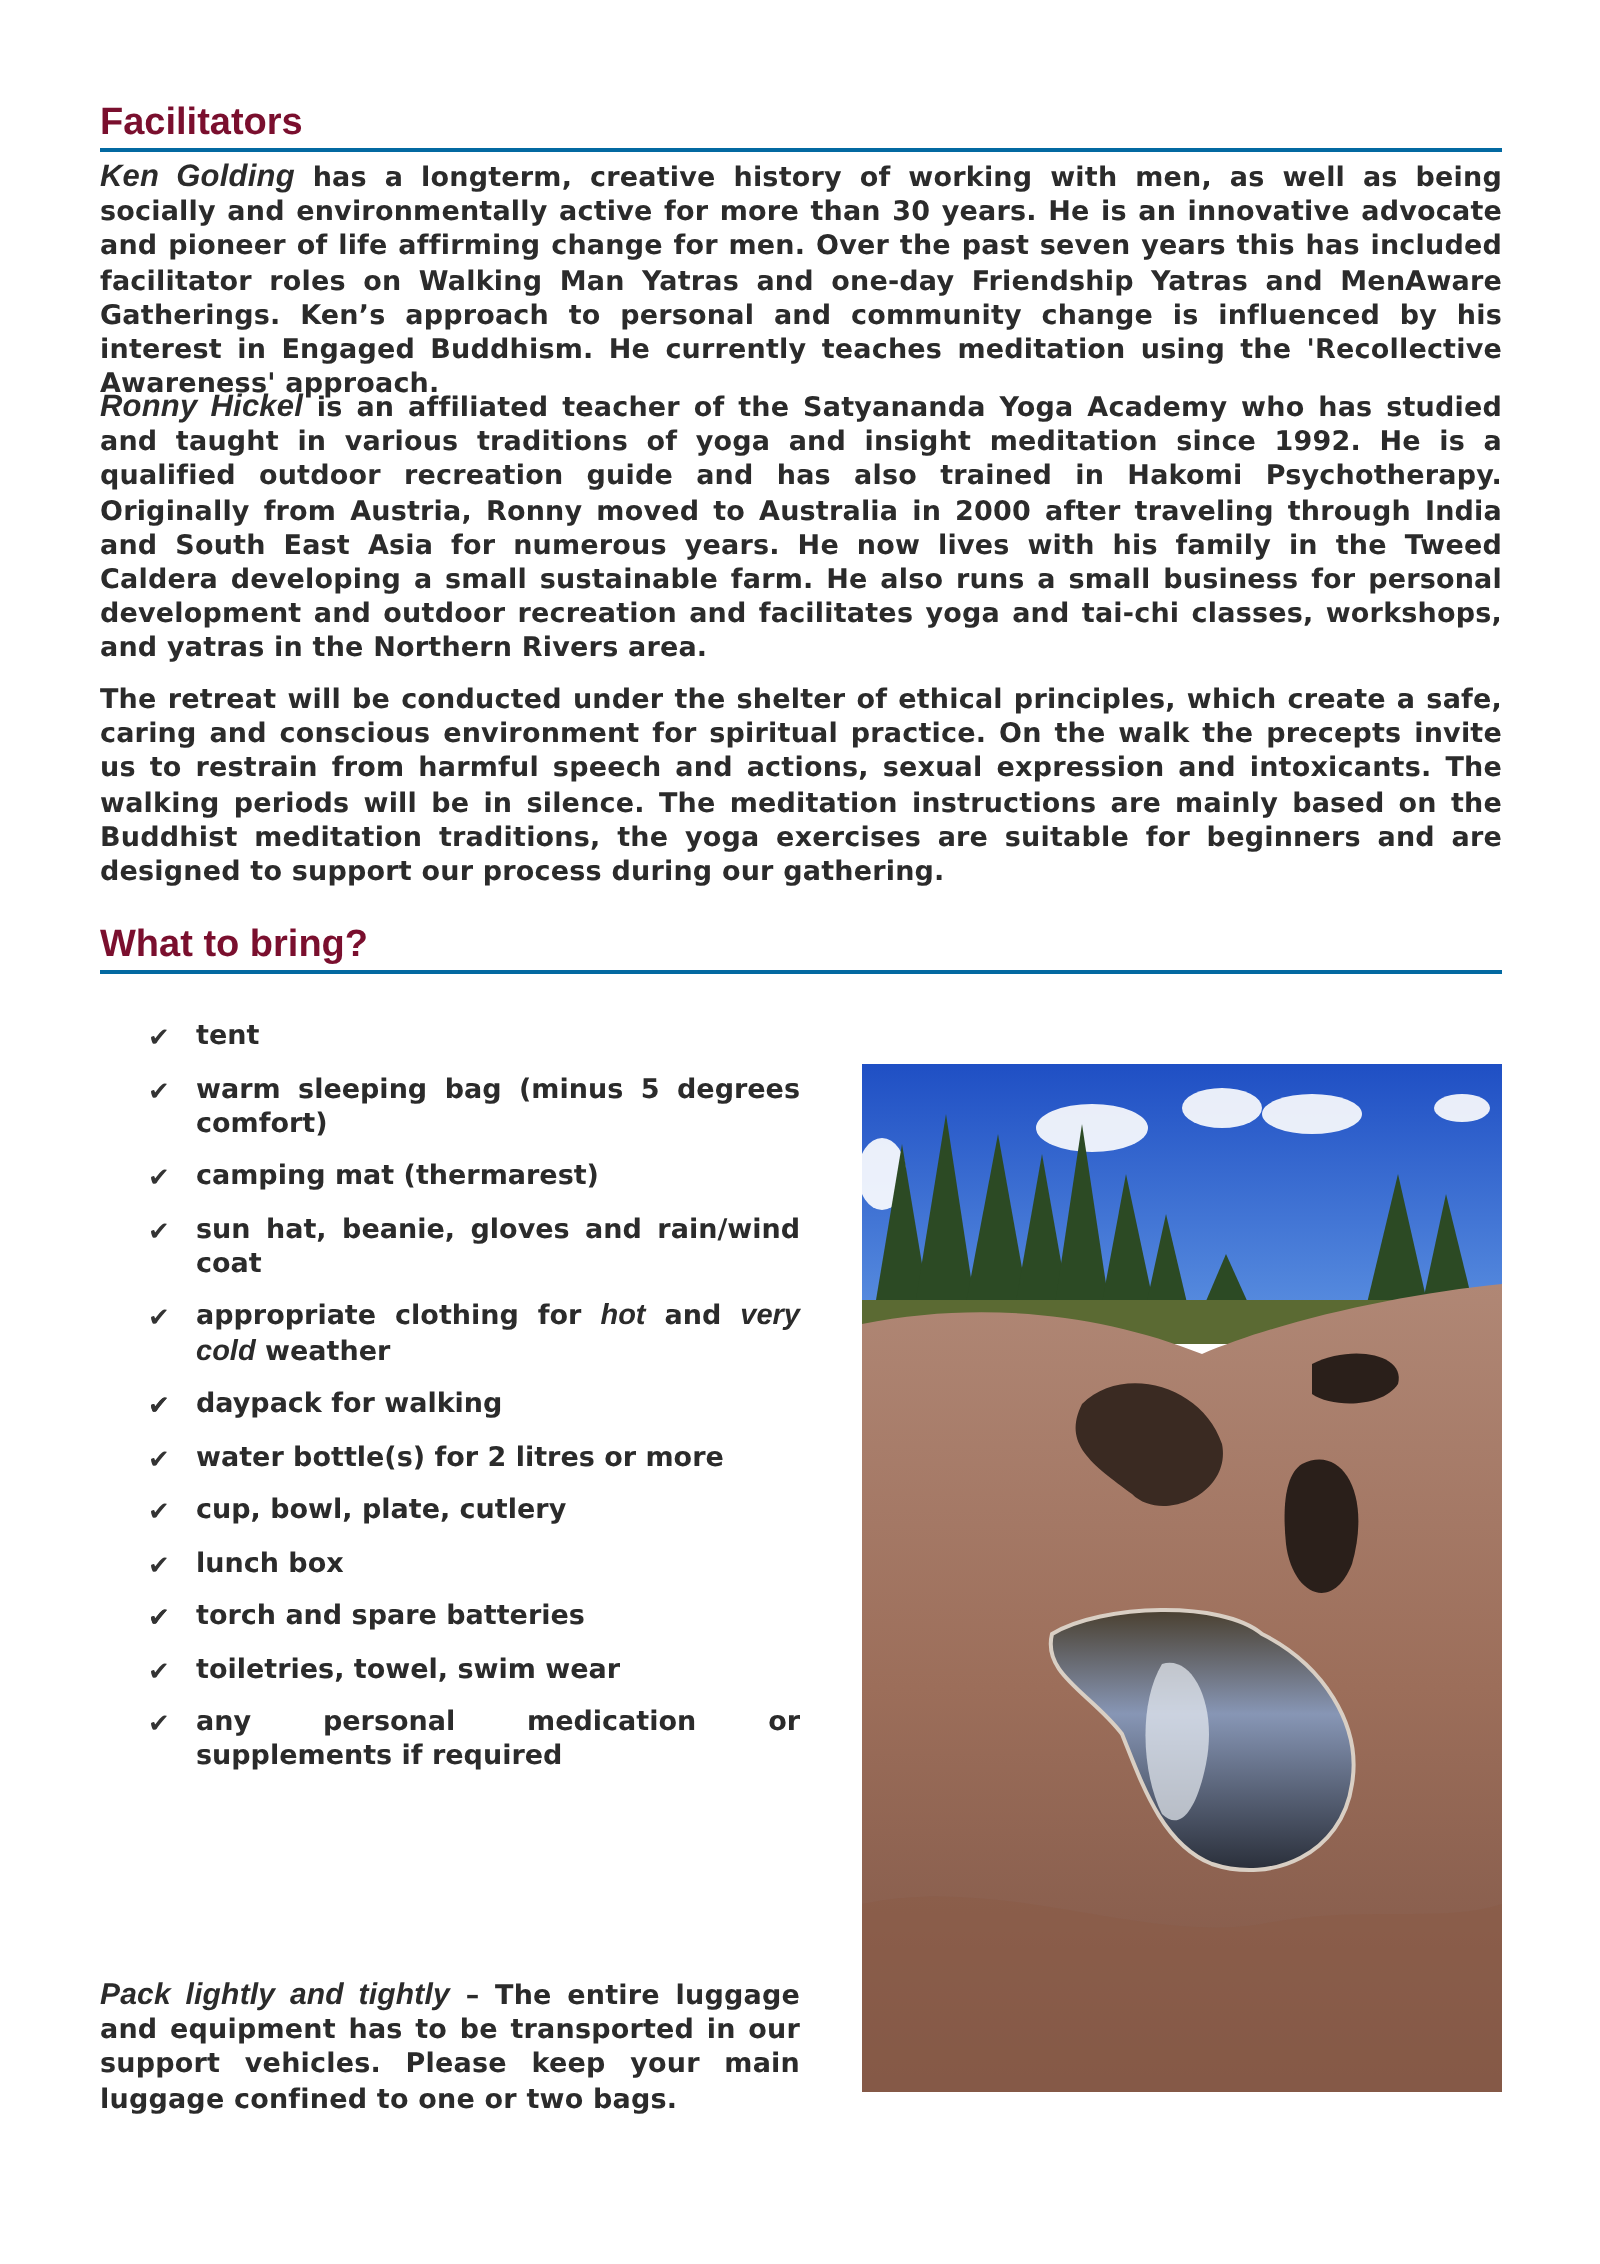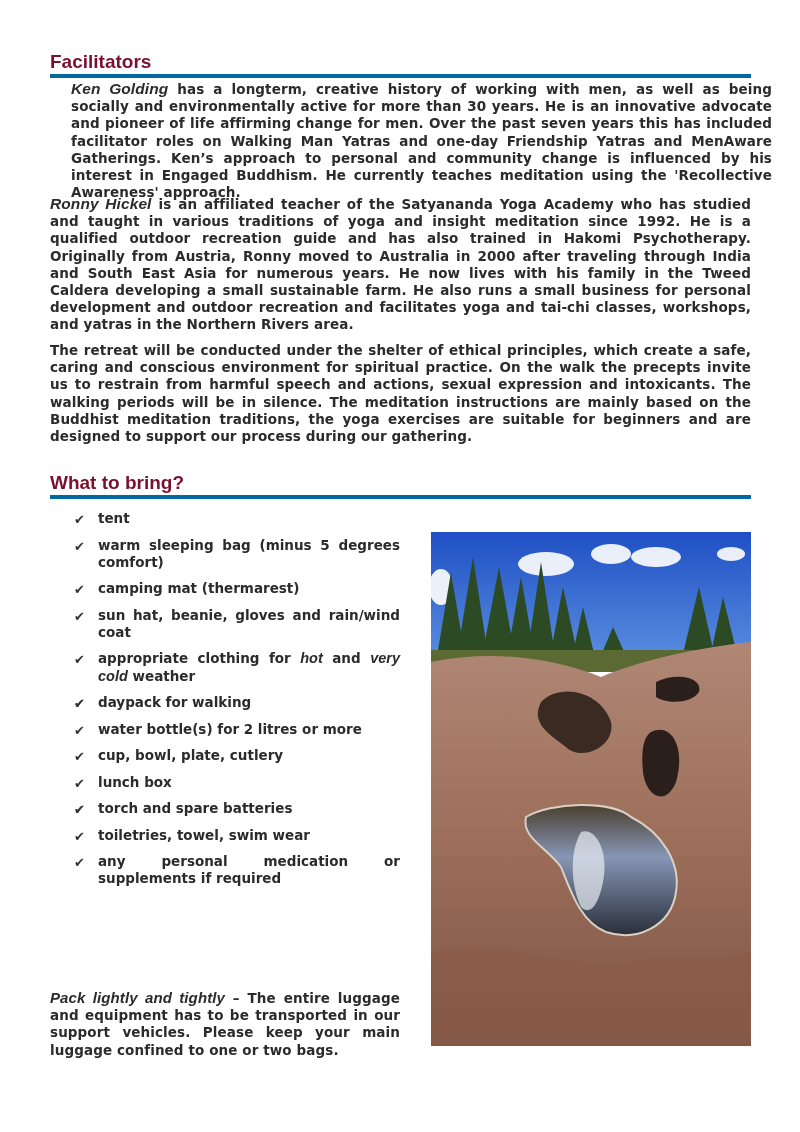--- a/index.html
+++ b/index.html
@@ -1,49 +1,49 @@
 <!DOCTYPE html>
 <html><head>
 <meta charset="utf-8">
 <style>
   html, body { margin: 0; padding: 0; background: #ffffff; }
   body { width: 800px; height: 1132px; position: relative; overflow: hidden;
          font-family: "DejaVu Sans", "Liberation Sans", sans-serif; color: #2b2b2b; }
   .page { position: absolute; left: 50px; top: 0; width: 701px; }
   .section-heading { color: #7a0f2e; font-family: "Liberation Sans", sans-serif;
          font-weight: bold; font-size: 19px; margin: 0; padding: 0 0 1px 0;
-         border-bottom: 4px solid #0369a1; line-height: 22px; }
+         border-bottom: 2px solid #0369a1; line-height: 22px; }
   .para { font-size: 13.5px; font-weight: bold; line-height: 17.2px; text-align: justify;
           margin: 0; letter-spacing: 0.1px; }
   .para .name { font-style: italic; font-size: 15.5px; font-family: "Liberation Sans", sans-serif; }
   .checklist { list-style: none; margin: 0; padding: 0; position: absolute; left: 24px; top: 0; width: 326px; }
   .check-item { position: relative; padding-left: 24px; font-size: 13.5px; font-weight: bold;
                 line-height: 17.2px; text-align: justify; margin-bottom: 9.3px; }
   .check-icon { position: absolute; left: 0; top: 1px; font-size: 13px; color: #333; }
   .em { font-style: italic; font-family: "Liberation Sans", sans-serif; font-size: 14.5px; }
   .photo { position: absolute; left: 381px; top: 532px; width: 320px; height: 514px; overflow: hidden; }
 </style>
 </head>
 <body>
 
 <div class="page">
 
   <h2 class="section-heading" style="position:absolute; top:51px; left:0; width:701px;">Facilitators</h2>
 
-  <p class="para" style="position:absolute; top:80px; left:0; width:701px;margin-left:21px;">
+  <p class="para" style="position:absolute; top:80px; left:0; width:701px;">
     <span class="name">Ken Golding</span><span> has a longterm, creative history of working with men, as well as being socially and environmentally active for more than 30 years. He is an innovative advocate and pioneer of life affirming change for men. Over the past seven years this has included facilitator roles on Walking Man Yatras and one-day Friendship Yatras  and MenAware Gatherings. Ken’s approach to personal and community change is influenced by his interest in Engaged Buddhism. He currently teaches meditation using the 'Recollective Awareness' approach.</span>
   </p>
 
   <p class="para" style="position:absolute; top:195px; left:0; width:701px;">
     <span class="name">Ronny Hickel</span><span> is an affiliated teacher of the Satyananda Yoga Academy who has studied and taught in various traditions of yoga and insight meditation since 1992. He is a qualified outdoor recreation guide and has also trained in Hakomi Psychotherapy. Originally from Austria, Ronny moved to Australia in 2000 after traveling through India and South East Asia for numerous years. He now lives with his family in the Tweed Caldera developing a small sustainable farm. He also runs a small business for personal development and outdoor recreation and facilitates yoga and tai-chi classes, workshops, and yatras in the Northern Rivers area.</span>
   </p>
 
   <p class="para" style="position:absolute; top:342px; left:0; width:701px;">The retreat will be conducted under the shelter of ethical principles, which create a safe, caring and conscious environment for spiritual practice. On the walk the precepts invite us to restrain from harmful speech and actions, sexual expression and intoxicants. The walking periods will be in silence. The meditation instructions are mainly based on the Buddhist meditation traditions, the yoga exercises are suitable for beginners and are designed to support our process during our gathering.</p>
 
-  <h2 class="section-heading" style="position:absolute; top:472px; left:0; width:701px;">What to bring?</h2>
+  <h2 class="section-heading" style="position:absolute; top:462px; left:0; width:701px;">What to bring?</h2>
 
   <div style="position:absolute; top:510px; left:0; width:360px; height:460px;">
     <ul class="checklist" id="checklist">
         <li class="check-item"><span class="check-icon">✔</span><span>tent</span></li>
         <li class="check-item"><span class="check-icon">✔</span><span>warm sleeping bag (minus 5 degrees comfort)</span></li>
         <li class="check-item"><span class="check-icon">✔</span><span>camping mat (thermarest)</span></li>
         <li class="check-item"><span class="check-icon">✔</span><span>sun hat, beanie, gloves and rain/wind coat</span></li>
         <li class="check-item"><span class="check-icon">✔</span><span>appropriate clothing for </span><span class="em">hot</span><span> and </span><span class="em">very cold</span><span> weather</span></li>
         <li class="check-item"><span class="check-icon">✔</span></li>
         <li class="check-item"><span class="check-icon">✔</span><span>daypack for walking</span></li>

